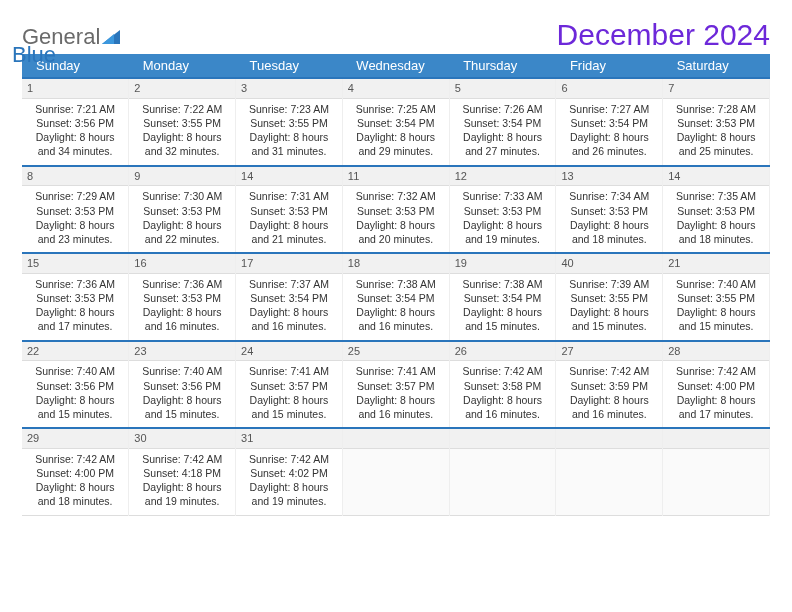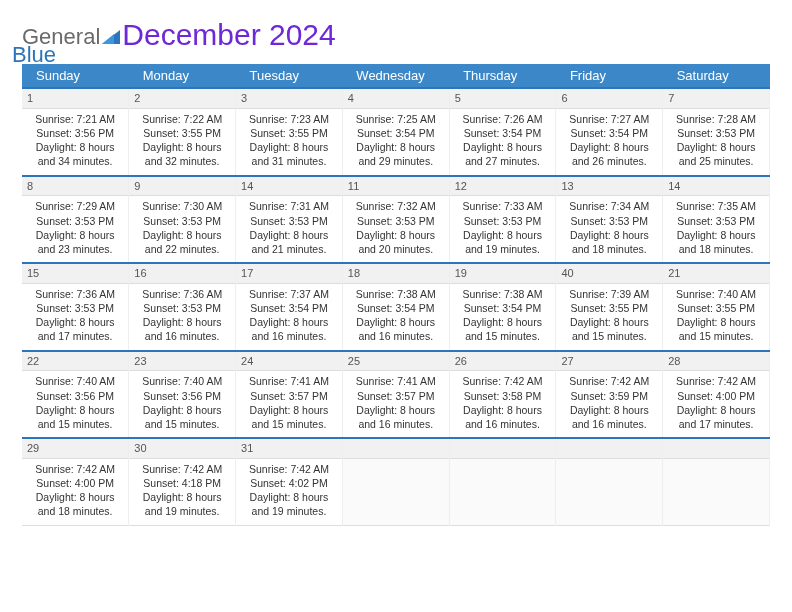--- a/index.html
+++ b/index.html
@@ -6,23 +6,22 @@
   body {
     width: 792px;
     height: 612px;
     background: #fff;
     font-family: Arial, Helvetica, sans-serif;
     color: #333;
     padding: 18px 22px;
   }
   .header {
     display: flex;
-    justify-content: flex-start;
+    justify-content: space-between;
     align-items: flex-start;
-    margin-bottom: 10px;
   }
   .logo {
     display: flex;
     align-items: center;
     gap: 2px;
     padding-top: 6px;
   }
   .logo-text { font-size: 22px; color: #6a6a6a; font-weight: 400; }
   .logo-blue { color: #2a75bb; font-weight: 400; }
   .logo-icon { width: 18px; height: 14px; display:inline-block; }

